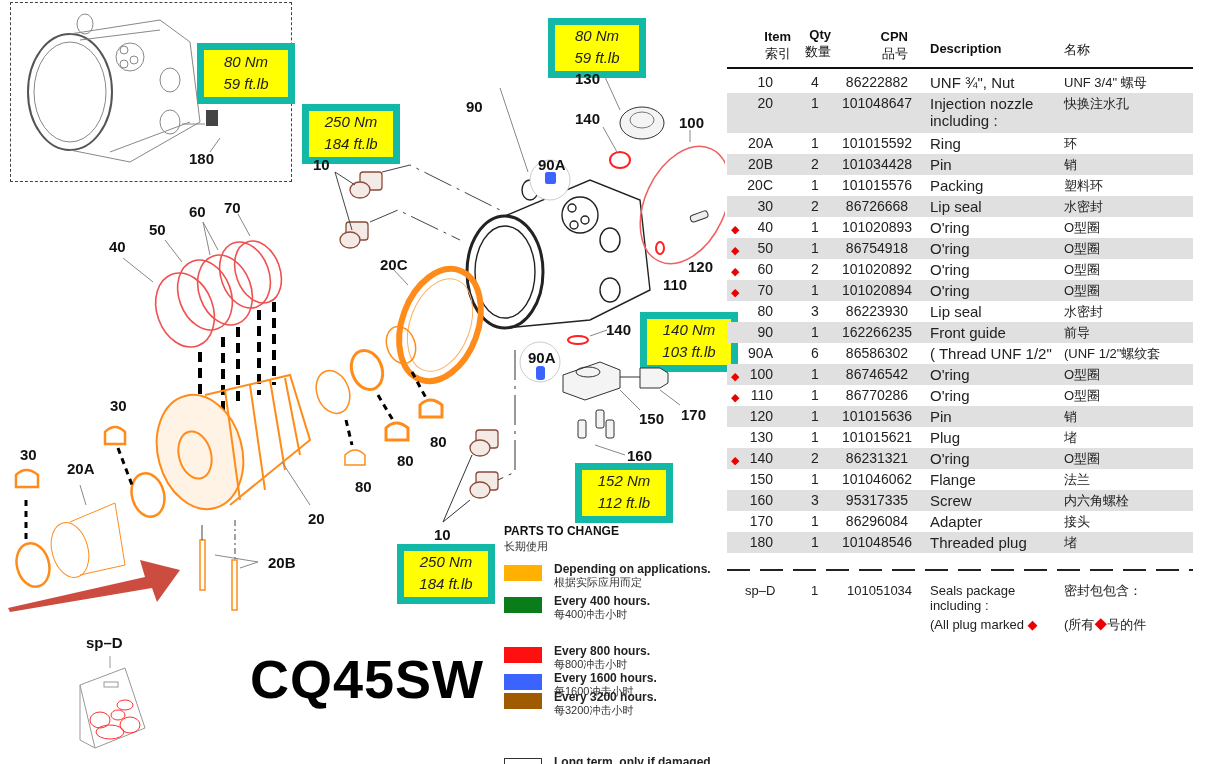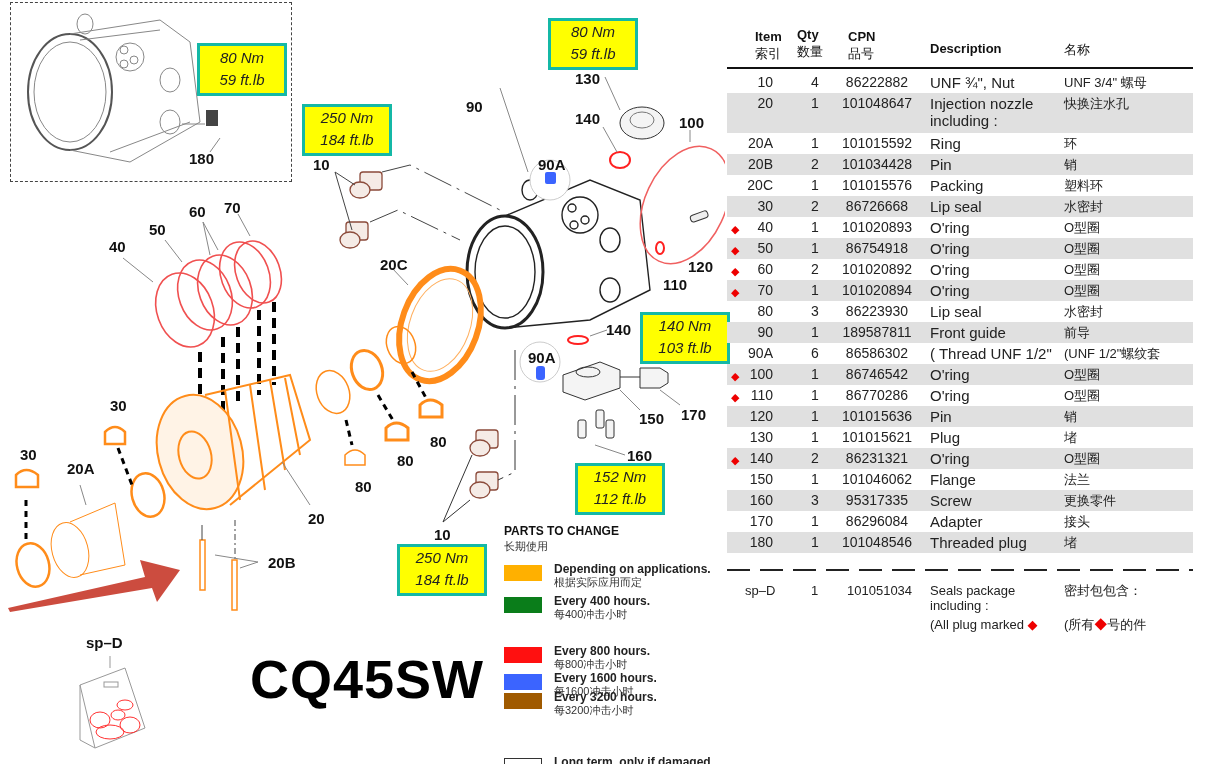--- a/index.html
+++ b/index.html
@@ -1,21 +1,21 @@
 <!DOCTYPE html>
 <html><head>
 <meta charset="utf-8">
 <style>
   html, body { margin:0; padding:0; background:#fff; }
   body { width:1213px; height:764px; position:relative; overflow:hidden; font-family:"Liberation Sans", sans-serif; color:#111; }
   .abs { position:absolute; }
   .callout { position:absolute; font-weight:bold; font-size:15px; color:#111; }
-  .torque { position:absolute; background:#ffff00; border:3px solid #14b8a6; font-style:italic; font-size:15px; text-align:center; line-height:22px; color:#222; }
+  .torque { position:absolute; background:#ffff00; border:7px solid #14b8a6; font-style:italic; font-size:15px; text-align:center; line-height:22px; color:#222; }
   .detail-box { position:absolute; left:10px; top:2px; width:280px; height:178px; border:1.5px dashed #444; }
-  .th { position:absolute; top:0; font-size:13px; font-weight:bold; text-align:left; line-height:17px; }
+  .th { position:absolute; top:0; font-size:13px; font-weight:bold; text-align:right; line-height:17px; }
   .th .cn { font-weight:normal; }
   .hrule { position:absolute; left:727px; top:67px; width:466px; height:2px; background:#111; }
   .row { position:absolute; left:727px; width:466px; font-size:14px; color:#222; }
   .row.shade { background:#e0e0e0; }
   .row span { position:absolute; top:2px; line-height:17px; }
   .c-mark { left:4px; color:#e00; font-size:11px; top:4px !important; }
   .c-item { right:420px; text-align:right; width:50px; }
   .c-qty { left:84px; }
   .c-cpn { left:110px; width:80px; text-align:center; }
   .c-desc { left:203px; font-size:15px; }
@@ -409,21 +409,21 @@
       <div class="row" style="top: 301px; height: 21px;">
         <span class="c-item">80</span>
         <span class="c-qty">3</span>
         <span class="c-cpn">86223930</span>
         <span class="c-desc">Lip seal</span>
         <span class="c-cn">水密封</span>
       </div>
       <div class="row shade" style="top: 322px; height: 21px;">
         <span class="c-item">90</span>
         <span class="c-qty">1</span>
-        <span class="c-cpn">189587811</span>
+        <span class="c-cpn">162266235</span>
         <span class="c-desc">Front guide</span>
         <span class="c-cn">前导</span>
       </div>
       <div class="row" style="top: 343px; height: 21px;">
         <span class="c-item">90A</span>
         <span class="c-qty">6</span>
         <span class="c-cpn">86586302</span>
         <span class="c-desc">( Thread UNF 1/2"</span>
         <span class="c-cn">(UNF 1/2"螺纹套</span>
       </div>
@@ -470,21 +470,21 @@
         <span class="c-qty">1</span>
         <span class="c-cpn">101046062</span>
         <span class="c-desc">Flange</span>
         <span class="c-cn">法兰</span>
       </div>
       <div class="row shade" style="top: 490px; height: 21px;">
         <span class="c-item">160</span>
         <span class="c-qty">3</span>
         <span class="c-cpn">95317335</span>
         <span class="c-desc">Screw</span>
-        <span class="c-cn">更换零件</span>
+        <span class="c-cn">内六角螺栓</span>
       </div>
       <div class="row" style="top: 511px; height: 21px;">
         <span class="c-item">170</span>
         <span class="c-qty">1</span>
         <span class="c-cpn">86296084</span>
         <span class="c-desc">Adapter</span>
         <span class="c-cn">接头</span>
       </div>
       <div class="row shade" style="top: 532px; height: 21px;">
         <span class="c-item">180</span>

